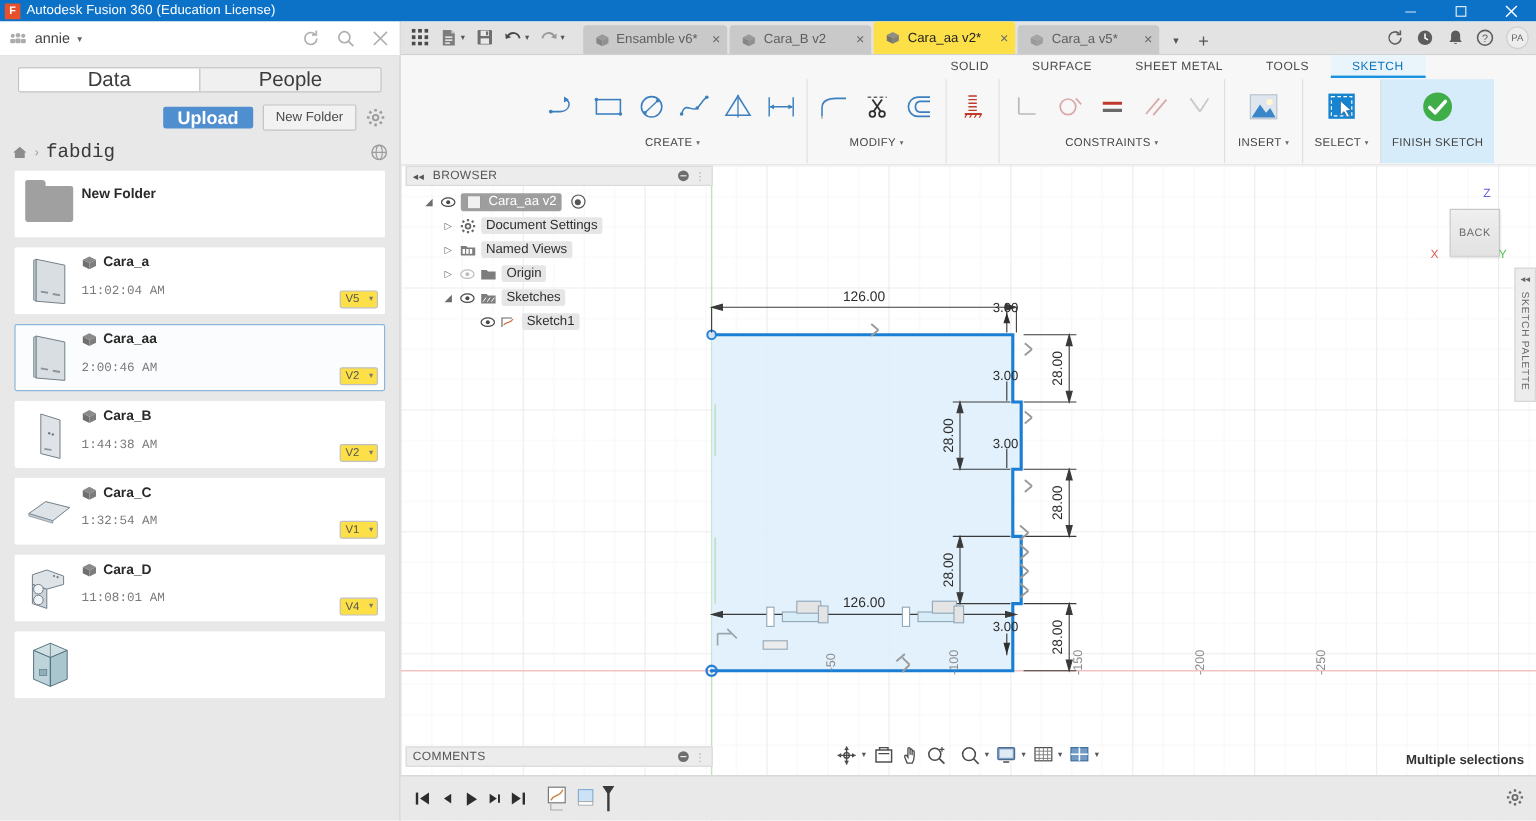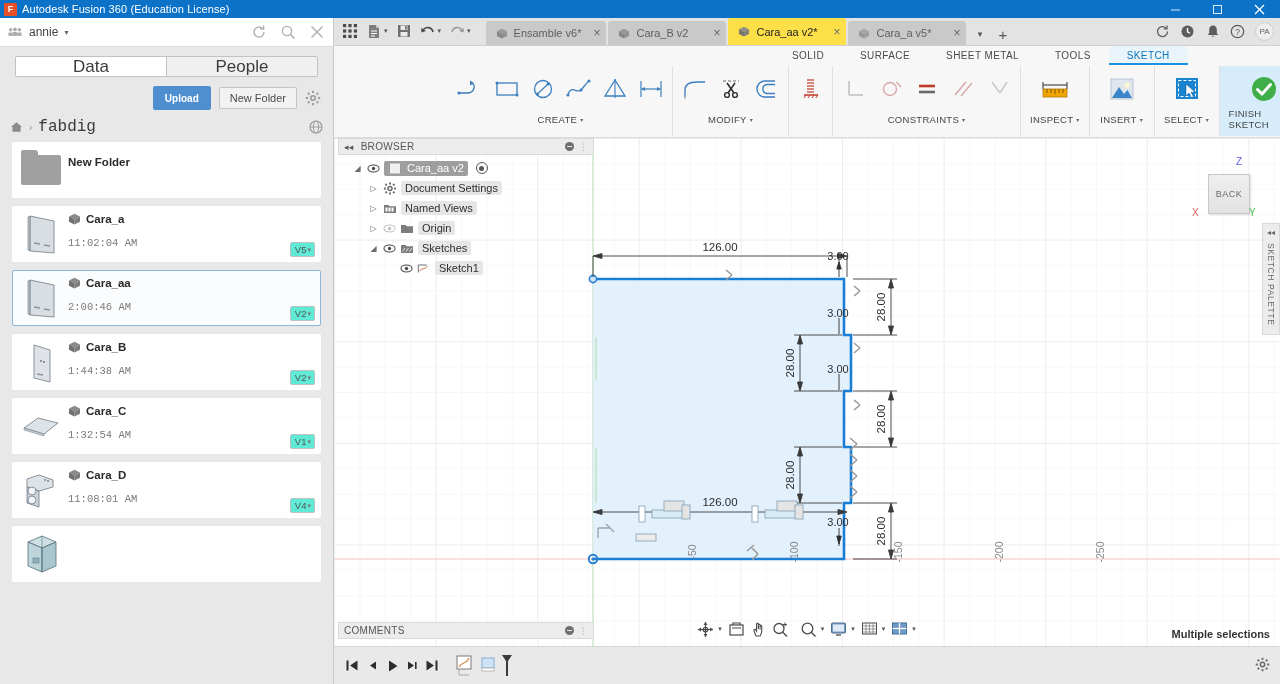--- a/index.html
+++ b/index.html
@@ -59,21 +59,21 @@
   }
   .dp-tab.active { background: #fff; }
   .dp-tab + .dp-tab { border-left: 1px solid #c2c2c2; }
 
   .dp-actions {
     margin: 10px 12px 0 0; display: flex; align-items: center;
     justify-content: flex-end; gap: 8px; height: 22px;
   }
   .btn-upload {
     background: #4f8fd0; color: #fff; border: none; border-radius: 2px;
-    font-size: 10px; font-weight: bold; padding: 0 12px; height: 24px;
+    font-size: 15px; font-weight: bold; padding: 0 12px; height: 18px;
     font-family: "Liberation Sans", sans-serif; cursor: pointer;
   }
   .btn-newfolder {
     background: #f2f2f2; color: #4a4a4a; border: 1px solid #c4c4c4; border-radius: 2px;
     font-size: 11px; padding: 0 10px; height: 22px;
     font-family: "Liberation Sans", sans-serif; cursor: pointer;
   }
   .dp-gear { width: 16px; height: 16px; opacity: .6; }
 
   .dp-breadcrumb {
@@ -96,23 +96,23 @@
   .fc-thumb {
     width: 55px; flex: 0 0 55px; display: flex; align-items: center; justify-content: center;
   }
   .fc-body { flex: 1; padding: 6px 6px 0 0; position: relative; }
   .fc-title { display: flex; align-items: center; gap: 5px; }
   .fc-cube { width: 13px; height: 12px; }
   .fc-name { font-size: 11.5px; font-weight: bold; color: #2a2a2a; }
   .fc-time { font-size: 10.5px; color: #7a7a7a; margin-top: 12px; font-family: Liberation Mono, monospace; }
   .fc-version {
     position: absolute; right: 5px; bottom: 4px;
-    border: 1px solid #c0c0c0; background: #5eead4; border-radius: 2px;
+    border: 1px solid #c0c0c0; background: #fde047; border-radius: 2px;
     font-size: 9.5px; color: #555; padding: 1px 3px 1px 4px;
-    display: flex; align-items: center; gap: 1px; line-height: 11px;
+    display: flex; align-items: center; gap: 8px; line-height: 11px;
   }
   .fc-version .vcaret { font-size: 7px; color: #777; }
   .folder-name { font-size: 11.5px; font-weight: bold; color: #2a2a2a; padding: 7px 0 0 0; }
   .folder-glyph {
     width: 40px; height: 30px; background: #a0a0a0; border-radius: 2px; position: relative;
   }
   .folder-glyph:before {
     content: ""; position: absolute; top: -5px; left: 0; width: 17px; height: 6px;
     background: #a0a0a0; border-radius: 2px 3px 0 0;
   }
@@ -833,43 +833,20 @@
                 <line x1="21" y1="4" x2="14" y2="15" stroke="#c9c9c9" stroke-width="1.5"></line>
               </svg>
             </div>
           </div>
           <div class="rg-label">
             <span>CONSTRAINTS</span>
             <span class="lcaret">▾</span>
           </div>
         </div>
 
-        <div class="rgroup big">
-          <div class="rg-items">
-            <div class="rg-item big">
-              <svg width="32" height="26" viewBox="0 0 32 26">
-                <line x1="4" y1="6" x2="4" y2="13" stroke="#4a4a4a" stroke-width="1.2"></line>
-                <line x1="28" y1="6" x2="28" y2="13" stroke="#4a4a4a" stroke-width="1.2"></line>
-                <line x1="4" y1="9" x2="28" y2="9" stroke="#4a4a4a" stroke-width="1.2"></line>
-                <rect x="4" y="13" width="24" height="8" fill="#f0a500" stroke="#b07c00" stroke-width="0.8"></rect>
-                <g stroke="#6d5000" stroke-width="0.9">
-                  <line x1="8" y1="13" x2="8" y2="17"></line>
-                    <line x1="12" y1="13" x2="12" y2="17"></line>
-                  <line x1="16" y1="13" x2="16" y2="18"></line>
-                    <line x1="20" y1="13" x2="20" y2="17"></line>
-                  <line x1="24" y1="13" x2="24" y2="17"></line>
-                </g>
-              </svg>
-            </div>
-          </div>
-          <div class="rg-label">
-            <span>INSPECT</span>
-            <span class="lcaret">▾</span>
-          </div>
-        </div>
 
         <div class="rgroup big">
           <div class="rg-items">
             <div class="rg-item big">
               <svg width="30" height="26" viewBox="0 0 30 26">
                 <rect x="4" y="3" width="22" height="20" fill="#dfe6ee" stroke="#b8c3cf" stroke-width="1"></rect>
                 <circle cx="20" cy="9" r="2.6" fill="#fff8d0"></circle>
                 <path d="M5 22 L12 11 L17 18 L20.5 14 L25 22 Z" fill="#3a86c8"></path>
               </svg>
             </div>

